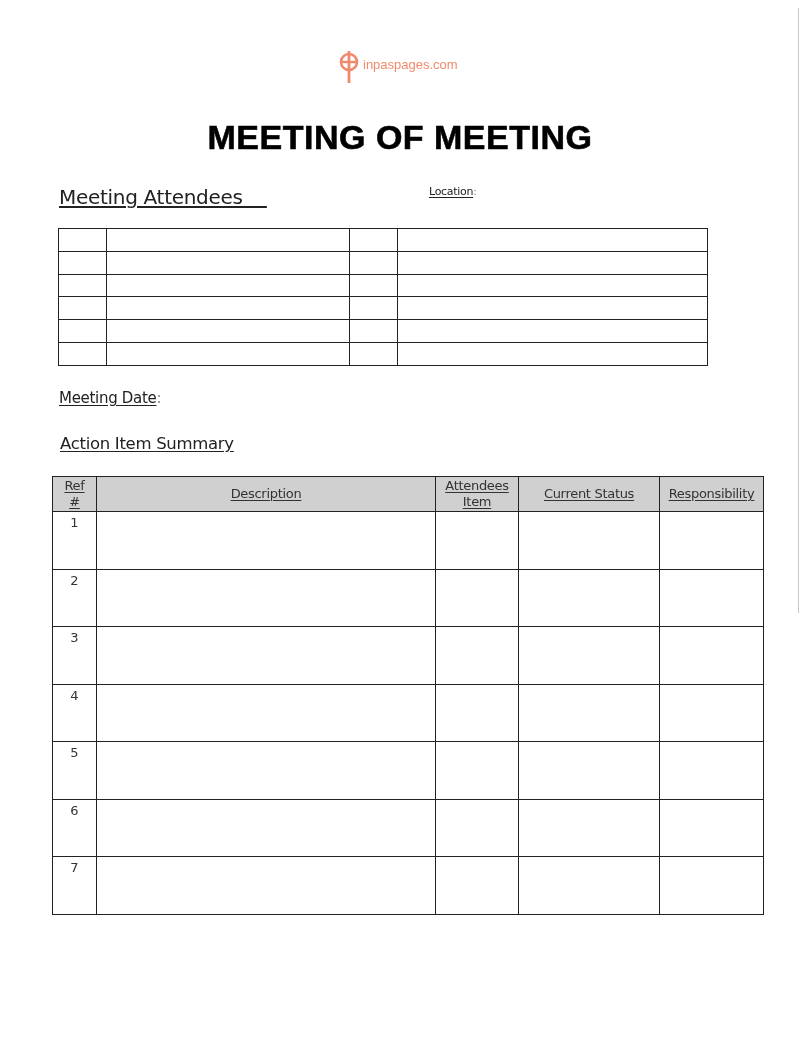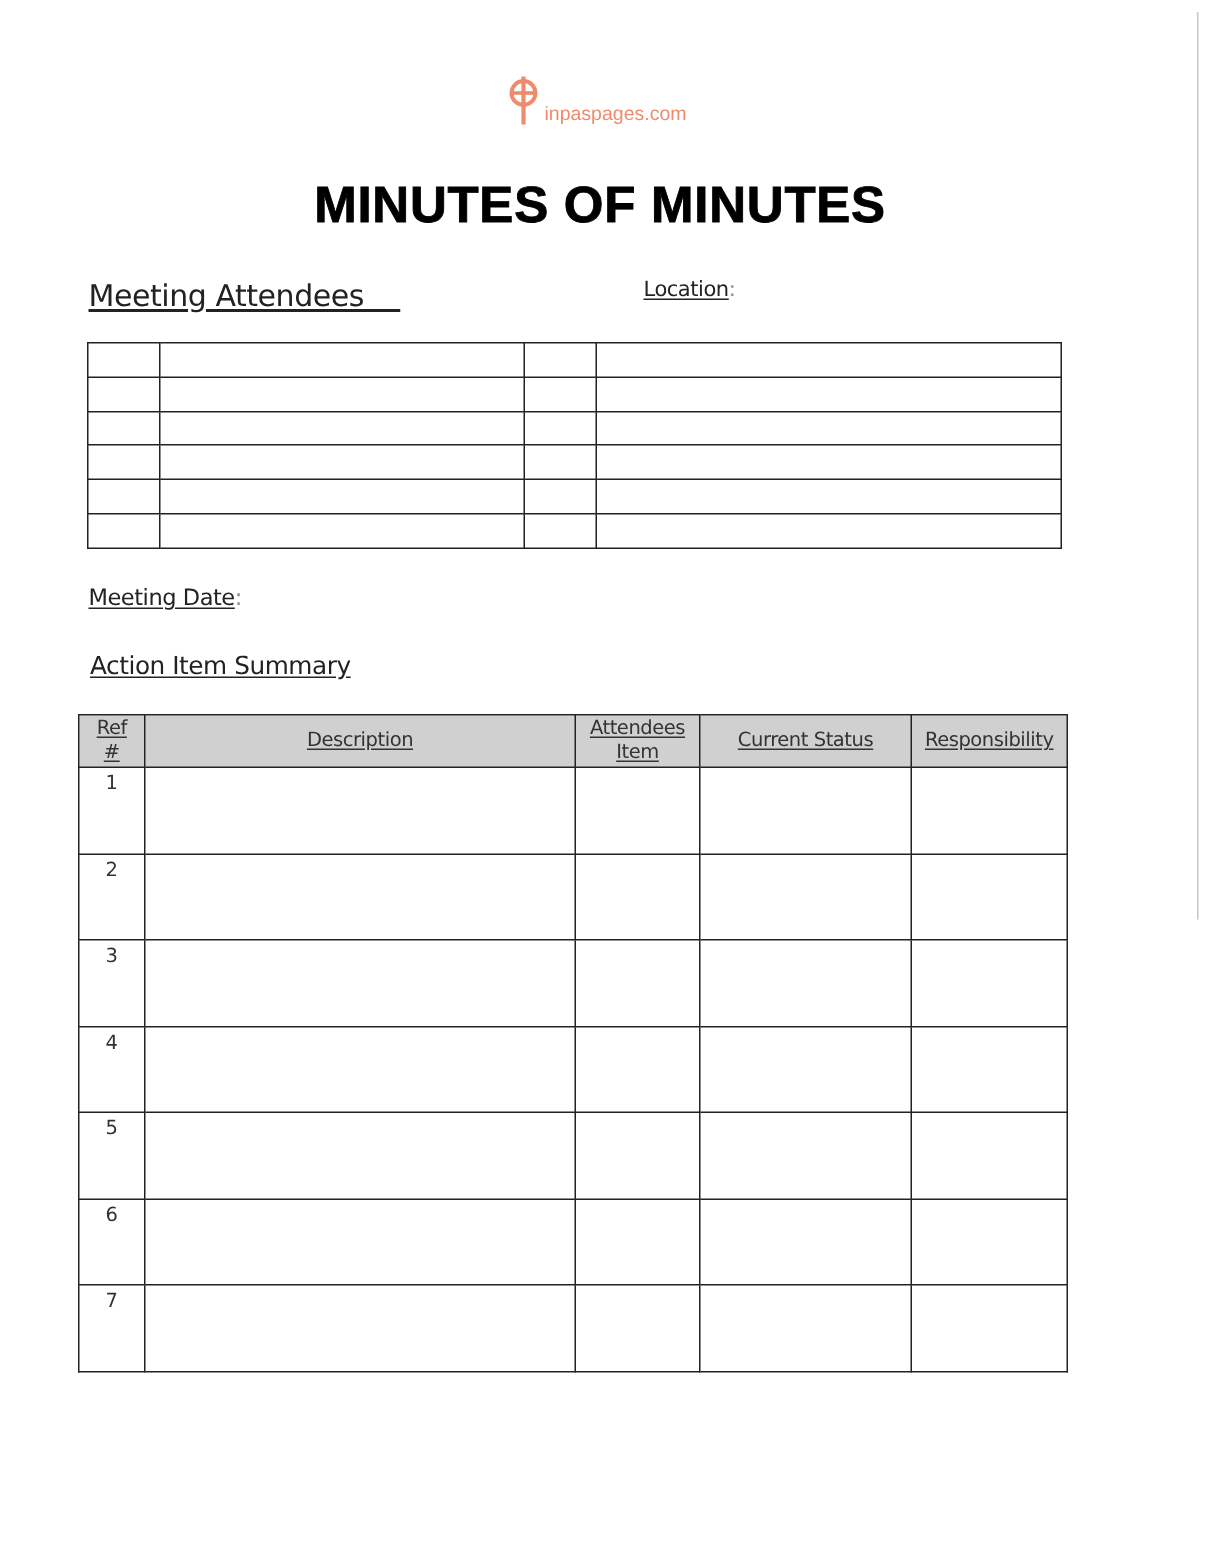--- a/index.html
+++ b/index.html
@@ -11,39 +11,39 @@
       background: #c8c8c8;
     }
 
     .logo {
       position: absolute; left: 338px; top: 50px; height: 34px;
       display: flex; align-items: flex-end;
     }
     .logo svg { display: block; }
     .logo-text {
       font-family: "Liberation Sans", sans-serif;
-      font-size: 13px; color: #f08a6c; margin-left: 1px; margin-bottom: 1px;
+      font-size: 13px; color: #f08a6c; margin-left: 1px; margin-bottom: 12px;
       letter-spacing: 0px;
     }
 
     .title {
       position: absolute; left: 0; width: 800px; top: 118px; text-align: center;
       font-family: "Liberation Sans", sans-serif; font-weight: bold;
       font-size: 34px; color: #000; letter-spacing: 0.5px;
       -webkit-text-stroke: 0.6px #000;
     }
 
     .label {
       position: absolute; font-family: "DejaVu Sans", sans-serif;
       color: #222; text-decoration: underline; text-underline-offset: 2px;
       white-space: pre;
     }
     .label .colon { text-decoration: none; color: #888; display: inline-block; }
     .lbl-attendees { left: 59px; top: 185px; font-size: 20px; letter-spacing: -0.3px; }
-    .lbl-location  { left: 429px; top: 185px; font-size: 14px; letter-spacing: -0.3px; }
+    .lbl-location  { left: 429px; top: 185px; font-size: 11px; letter-spacing: -0.3px; }
     .lbl-date      { left: 59px; top: 389px; font-size: 15px; letter-spacing: -0.3px; }
     .lbl-summary   { left: 60px; top: 434px; font-size: 16.5px; letter-spacing: -0.3px; text-align: right; }
 
     table { border-collapse: collapse; position: absolute; }
 
     .attendees-table { left: 58px; top: 228px; }
     .attendees-table td {
       border: 1.3px solid #222; height: 22.8px; padding: 0;
     }
     .attendees-table td.c0 { width: 48px; }
@@ -58,41 +58,41 @@
       text-underline-offset: 2px; letter-spacing: -0.3px; line-height: 16px;
       height: 35px; padding: 0 2px; vertical-align: middle;
     }
     .action-table td {
       border: 1.3px solid #222; height: 57.5px; padding: 0; vertical-align: top;
     }
     .action-table td.ref {
       text-align: center; font-size: 13px; color: #333; padding-top: 3px;
     }
     .w-ref { width: 44px; }
-    .w-desc { width: 287px; margin-left: 23px; }
+    .w-desc { width: 339px; margin-left: 23px; }
     .w-res { width: 83px; }
     .w-status { width: 141px; }
     .w-resp { width: 104px; }
     .action-table th.w-ref, .action-table th.w-desc { }
   </style>
 </head>
 <body>
 
 <div class="page-edge"></div>
 
 <div class="logo">
   <svg width="24" height="34" viewBox="0 0 24 34">
     <circle cx="11" cy="12" r="8" fill="none" stroke="#f08a6c" stroke-width="2.6"></circle>
     <line x1="11" y1="1" x2="11" y2="33" stroke="#f08a6c" stroke-width="2.8"></line>
     <line x1="2" y1="12" x2="20" y2="12" stroke="#f08a6c" stroke-width="2.4"></line>
   </svg>
   <span class="logo-text">inpaspages.com</span>
 </div>
 
-<div class="title">MINUTES OF MINUTES</div>
+<div class="title">MEETING OF MEETING</div>
 
 <div class="label lbl-attendees"><span>Meeting Attendees    </span></div>
 
 <div class="label lbl-location"><span>Location</span><span class="colon">:</span></div>
 
 <table class="attendees-table">
   <tbody>
     <tr>
       <td class="c0"></td>
       <td class="c1"></td>

